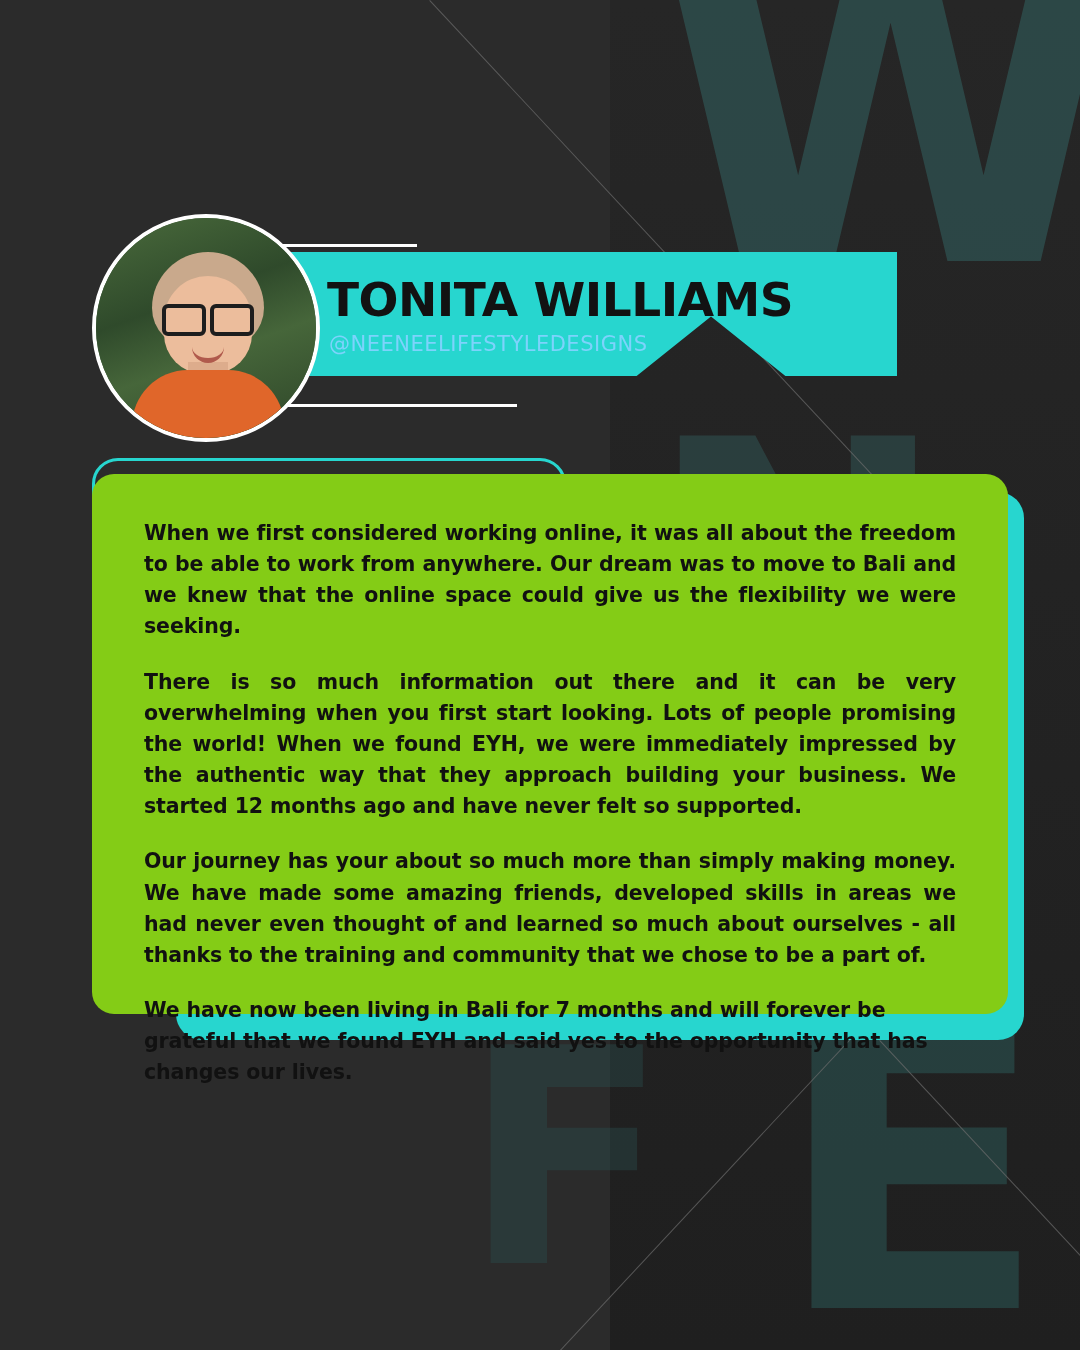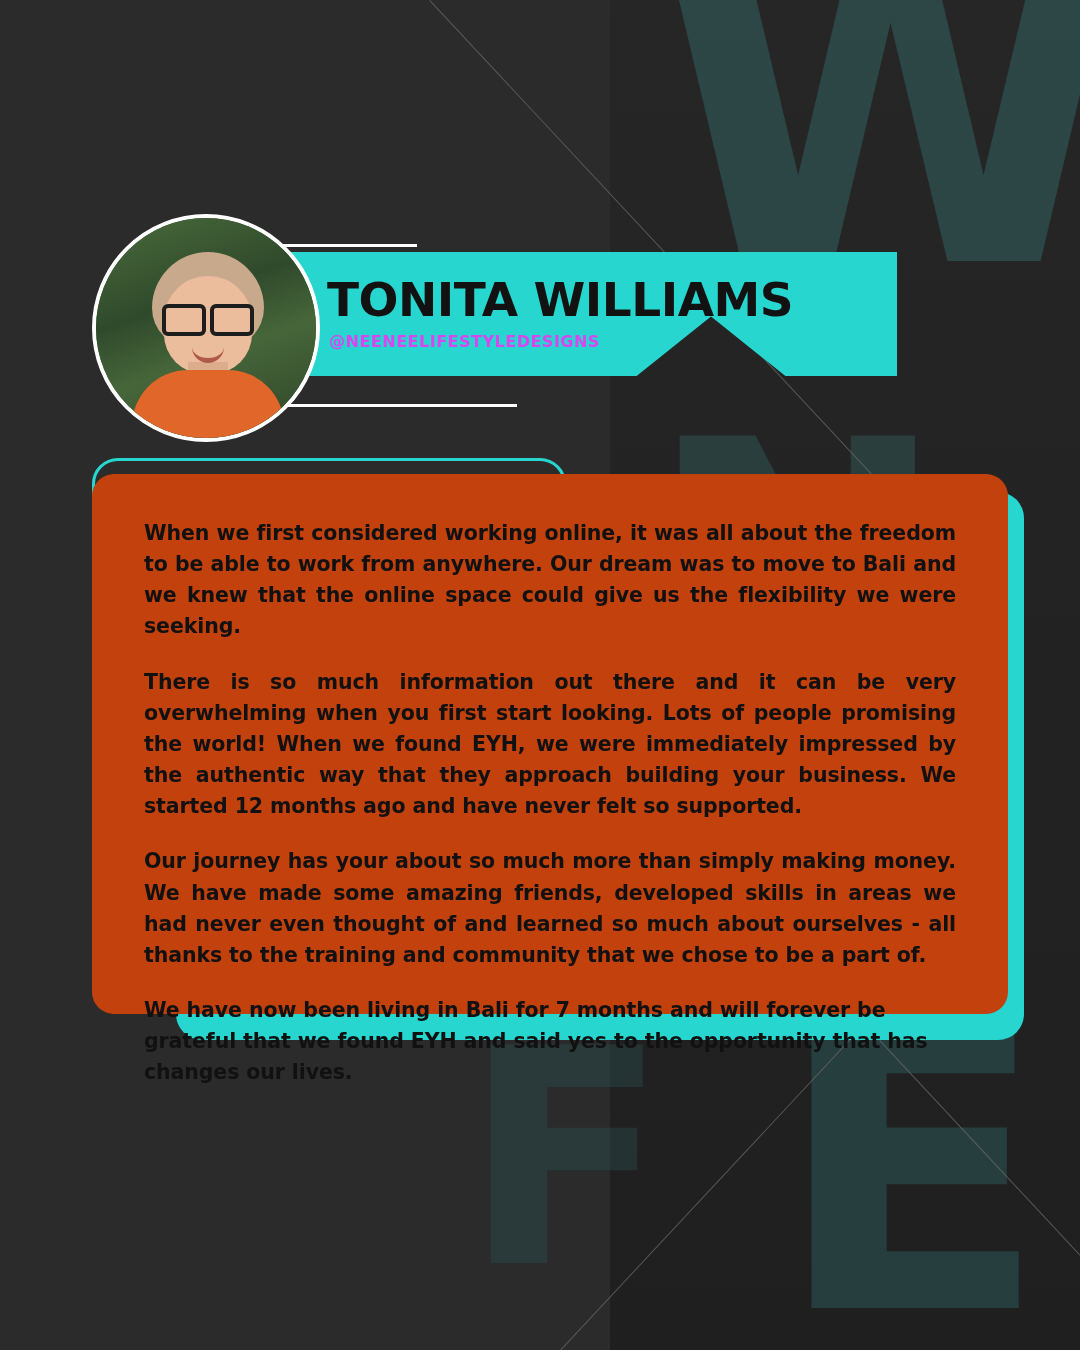--- a/index.html
+++ b/index.html
@@ -125,24 +125,24 @@
     font-size: 47px;
     letter-spacing: -0.5px;
     color: #121212;
     white-space: nowrap;
   }
   .handle-text {
     position: absolute;
     left: 237px;
     top: 118px;
     font-family: "DejaVu Sans", sans-serif;
-    font-weight: 700;
-    font-size: 16px;
+    font-weight: 400;
+    font-size: 21px;
     letter-spacing: 0.5px;
-    color: #d946ef;
+    color: #7dd3fc;
     white-space: nowrap;
   }
   .rule-top {
     position: absolute;
     left: 185px;
     top: 30px;
     width: 140px;
     height: 3px;
     background: #ffffff;
   }
@@ -243,21 +243,21 @@
     height: 80px;
     border: 3px solid #27d6cf;
     border-radius: 26px;
   }
   .card {
     position: absolute;
     left: 92px;
     top: 474px;
     width: 916px;
     height: 540px;
-    background: #c2410c;
+    background: #84cc16;
     border-radius: 22px;
     box-sizing: border-box;
     padding: 44px 52px;
   }
   .quote-p {
     margin: 0 0 24px 0;
     font-family: "DejaVu Sans", sans-serif;
     font-weight: 700;
     font-size: 20.5px;
     line-height: 1.52;

